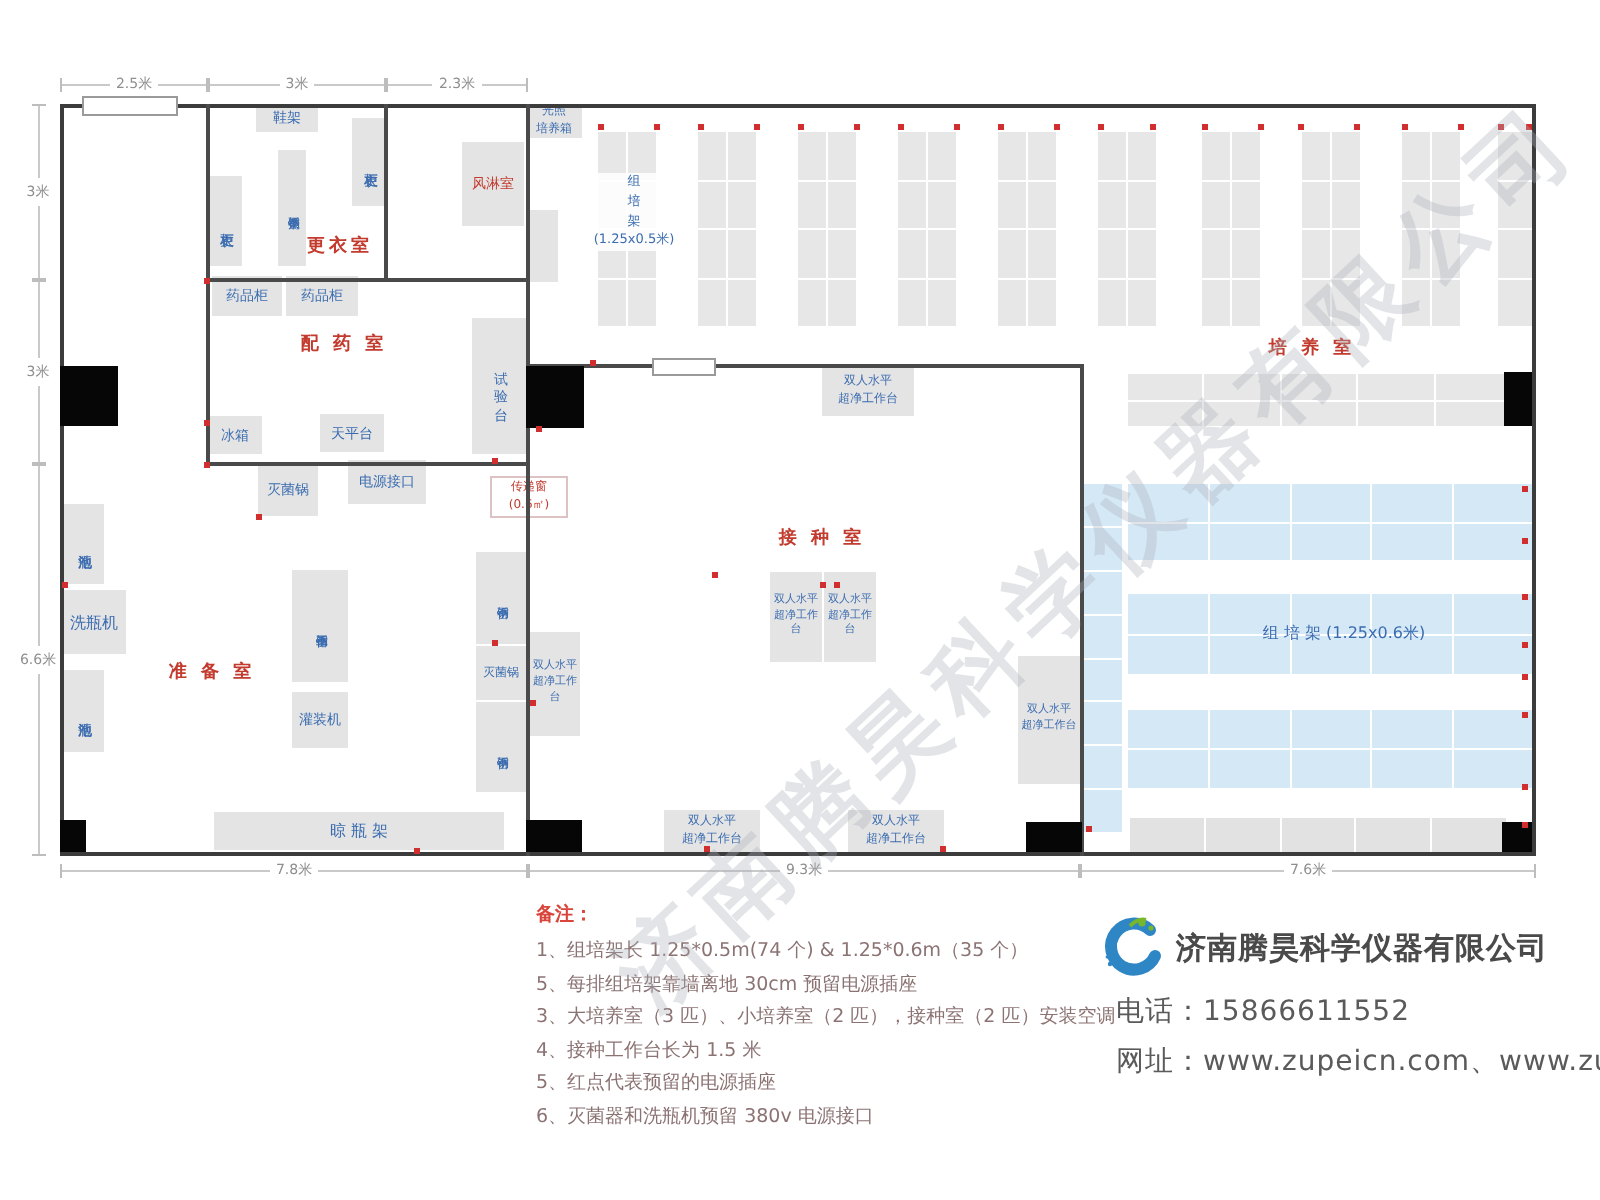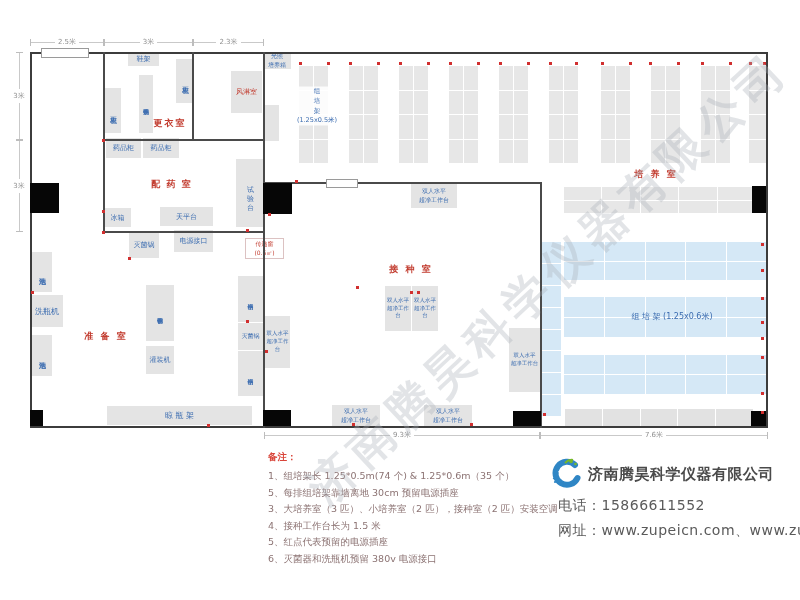--- a/index.html
+++ b/index.html
@@ -245,21 +245,21 @@
       </div>
       <div class="equip hlab" style="left: 143px; top: 138px; width: 36px; height: 20px;">
         <span>药品柜</span>
       </div>
       <div class="equip " style="left: 236px; top: 159px; width: 27px; height: 68px;">
         <span class="vtxt" style="letter-spacing: 9px;">试验台</span>
       </div>
       <div class="equip hlab" style="left: 104px; top: 208px; width: 27px; height: 19px;">
         <span>冰箱</span>
       </div>
-      <div class="equip hlab" style="left: 160px; top: 207px; width: 53px; height: 19px;">
+      <div class="equip hlab" style="left: 160px; top: 207px; width: 32px; height: 19px;">
         <span>天平台</span>
       </div>
       <div class="equip " style="left: 31px; top: 252px; width: 21px; height: 40px;">
         <span class="vtxt">泡瓶池</span>
       </div>
       <div class="equip hlab" style="left: 31px; top: 295px; width: 32px; height: 32px;">
         <span style="font-size: 8px;">洗瓶机</span>
       </div>
       <div class="equip " style="left: 31px; top: 335px; width: 21px; height: 41px;">
         <span class="vtxt">泡瓶池</span>
@@ -314,21 +314,21 @@
       </div>
       <div class="equip " style="left: 424px; top: 405px; width: 48px; height: 21px;">
         <span class="mtxt" style="font-size: 6px;">双人水平
 超净工作台</span>
       </div>
       <div class="equip " style="left: 245px; top: 238px; width: 37px; height: 19px; background: rgb(255, 255, 255); border: 1px solid rgb(220, 194, 194);">
         <span class="mtxt" style="font-size: 6px; color: rgb(194, 59, 46);">传递窗
 (0.6㎡)</span>
       </div>
       <div class="room-label" style="left: 170px; top: 123px;">更衣室</div>
-      <div class="room-label" style="left: 172px; top: 184px; font-family: Liberation Serif, serif;">配 药 室</div>
+      <div class="room-label" style="left: 172px; top: 172px;">配 药 室</div>
       <div class="room-label" style="left: 106px; top: 336px;">准 备 室</div>
       <div class="room-label" style="left: 411px; top: 269px;">接 种 室</div>
       <div class="room-label" style="left: 656px; top: 174px;">培 养 室</div>
       <div class="rack-label" style="left: 317px; top: 106px; font-size: 6.5px; background: rgba(255, 255, 255, 0.88);">组
 培
 架
 (1.25x0.5米)</div>
       <div class="rack-label" style="left: 672px; top: 317px; font-size: 8px;">组  培  架 (1.25x0.6米)</div>
       <div class="dot" style="left: 299px; top: 62px;"></div>
       <div class="dot" style="left: 327px; top: 62px;"></div>
@@ -389,20 +389,27 @@
         <span class="line"></span>
         <span class="tick"></span>
       </div>
       <div class="dim-h" style="left: 193px; top: 37px; width: 71px;">
         <span class="tick"></span>
         <span class="line"></span>
         <span class="lbl">2.3米</span>
         <span class="line"></span>
         <span class="tick"></span>
       </div>
+      <div class="dim-h" style="left: 30px; top: 430px; width: 234px;">
+        <span class="tick"></span>
+        <span class="line"></span>
+        <span class="lbl">7.8米</span>
+        <span class="line"></span>
+        <span class="tick"></span>
+      </div>
       <div class="dim-h" style="left: 264px; top: 430px; width: 276px;">
         <span class="tick"></span>
         <span class="line"></span>
         <span class="lbl">9.3米</span>
         <span class="line"></span>
         <span class="tick"></span>
       </div>
       <div class="dim-h" style="left: 540px; top: 430px; width: 228px;">
         <span class="tick"></span>
         <span class="line"></span>
@@ -414,20 +421,27 @@
         <span class="tick"></span>
         <span class="line"></span>
         <span class="lbl">3米</span>
         <span class="line"></span>
         <span class="tick"></span>
       </div>
       <div class="dim-v" style="left: 12px; top: 140px; height: 92px;">
         <span class="tick"></span>
         <span class="line"></span>
         <span class="lbl">3米</span>
+        <span class="line"></span>
+        <span class="tick"></span>
+      </div>
+      <div class="dim-v" style="left: 12px; top: 232px; height: 196px;">
+        <span class="tick"></span>
+        <span class="line"></span>
+        <span class="lbl">6.6米</span>
         <span class="line"></span>
         <span class="tick"></span>
       </div>
     </div>
 
   <div id="watermark">济南腾昊科学仪器有限公司</div>
 
   <div id="notes">
     <div class="title">备注：</div>
     <div id="note-items">

